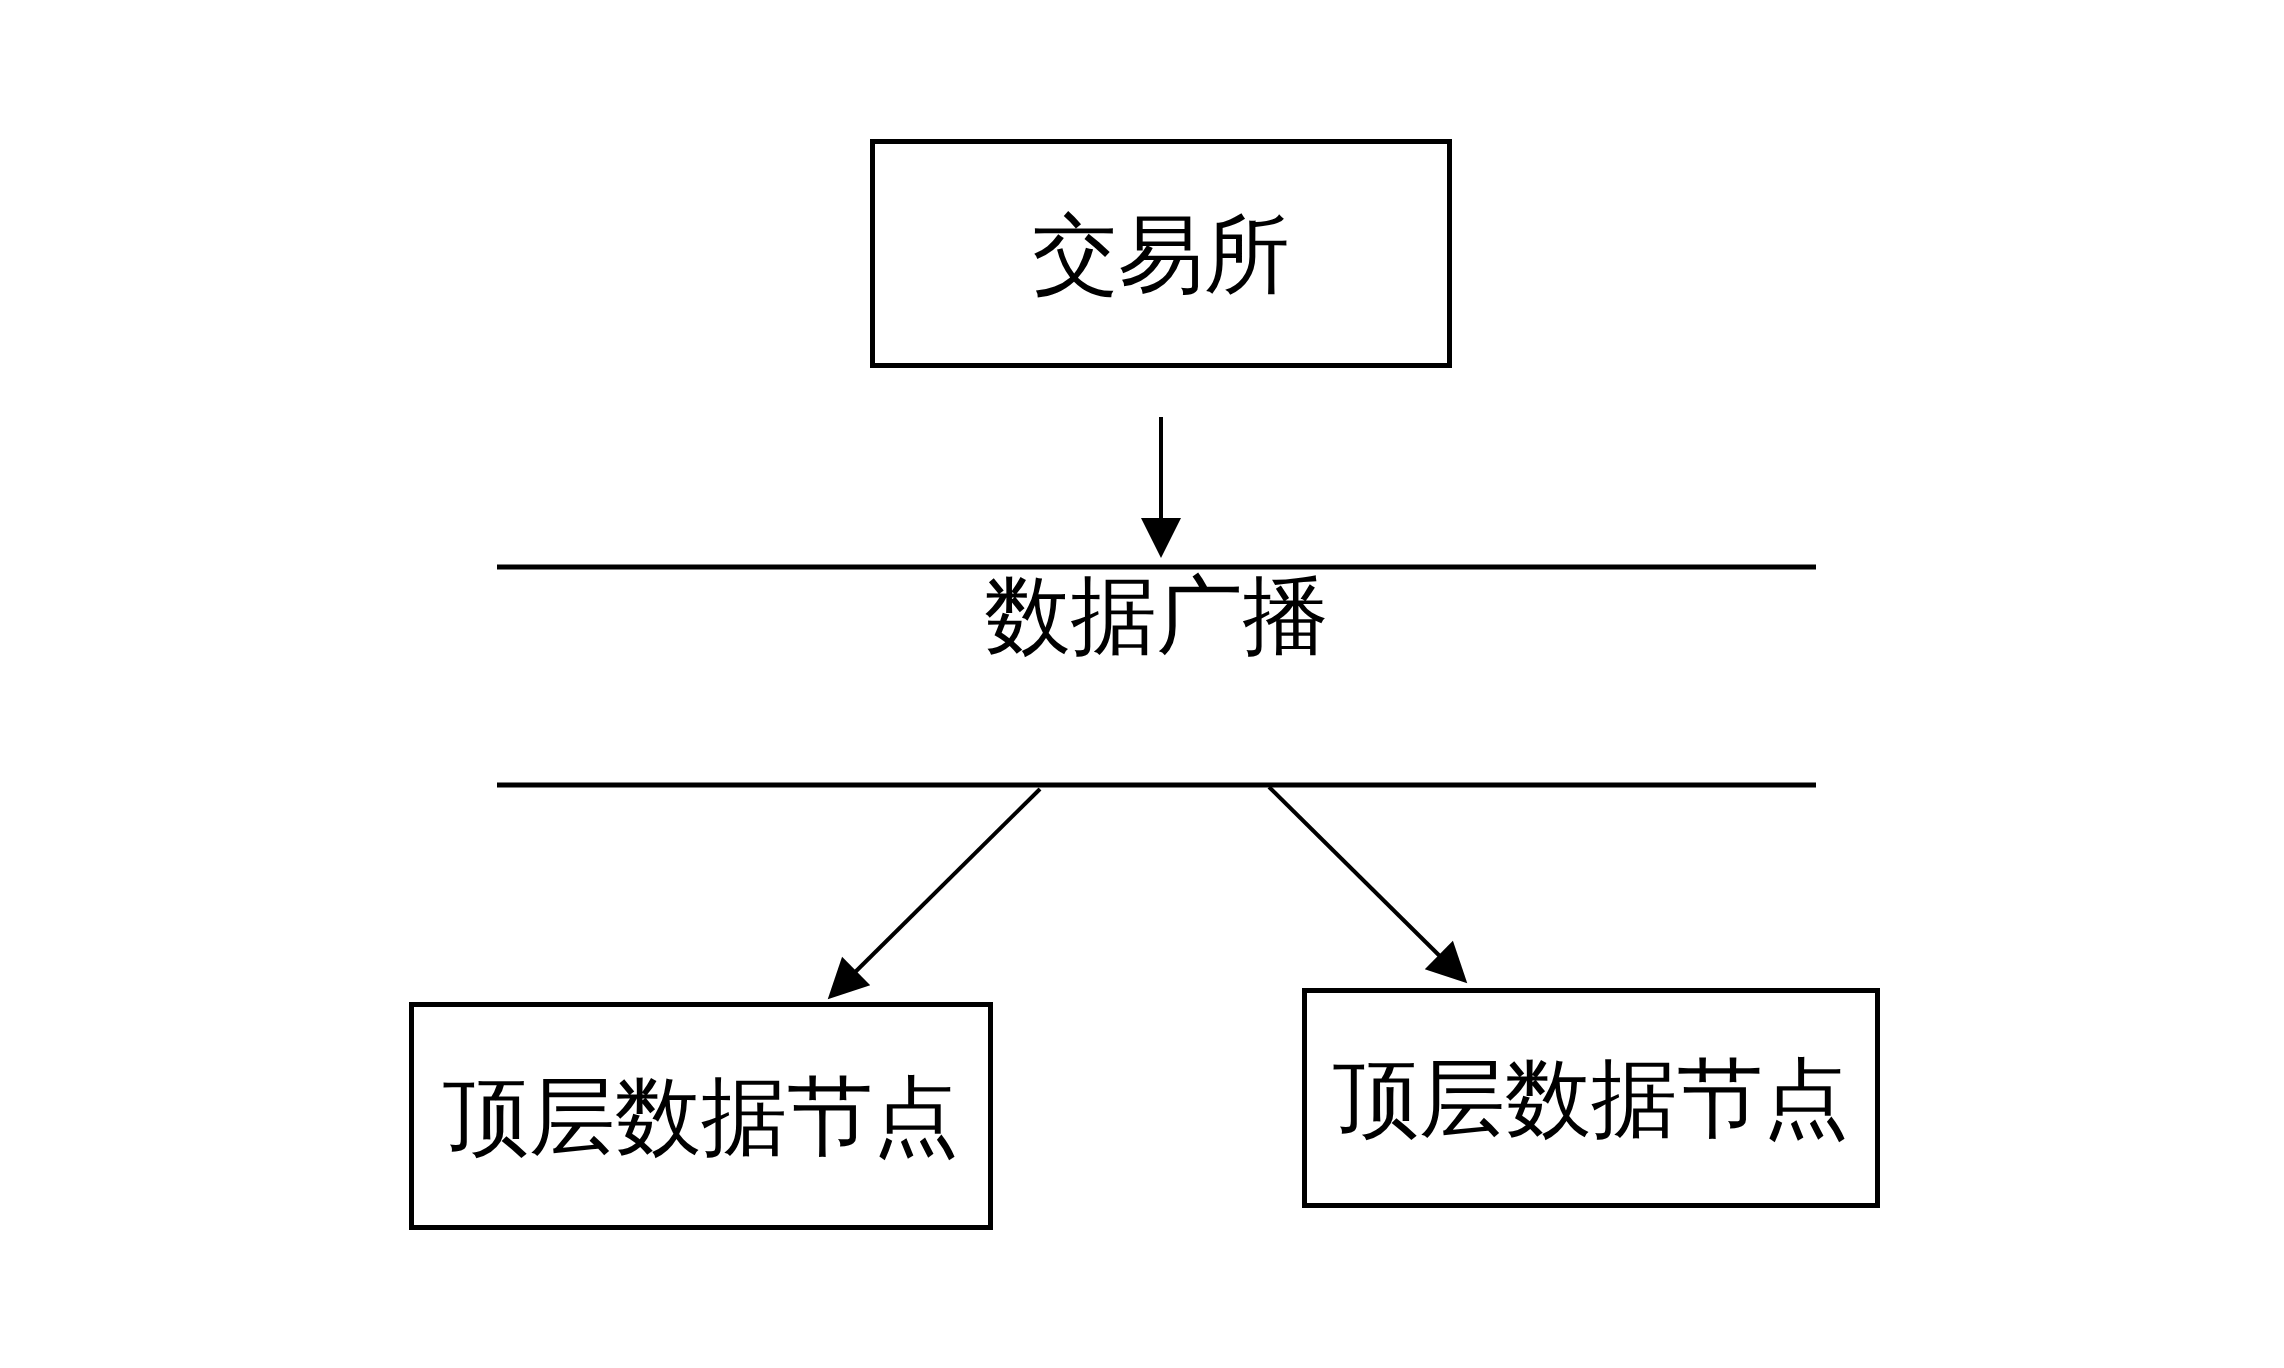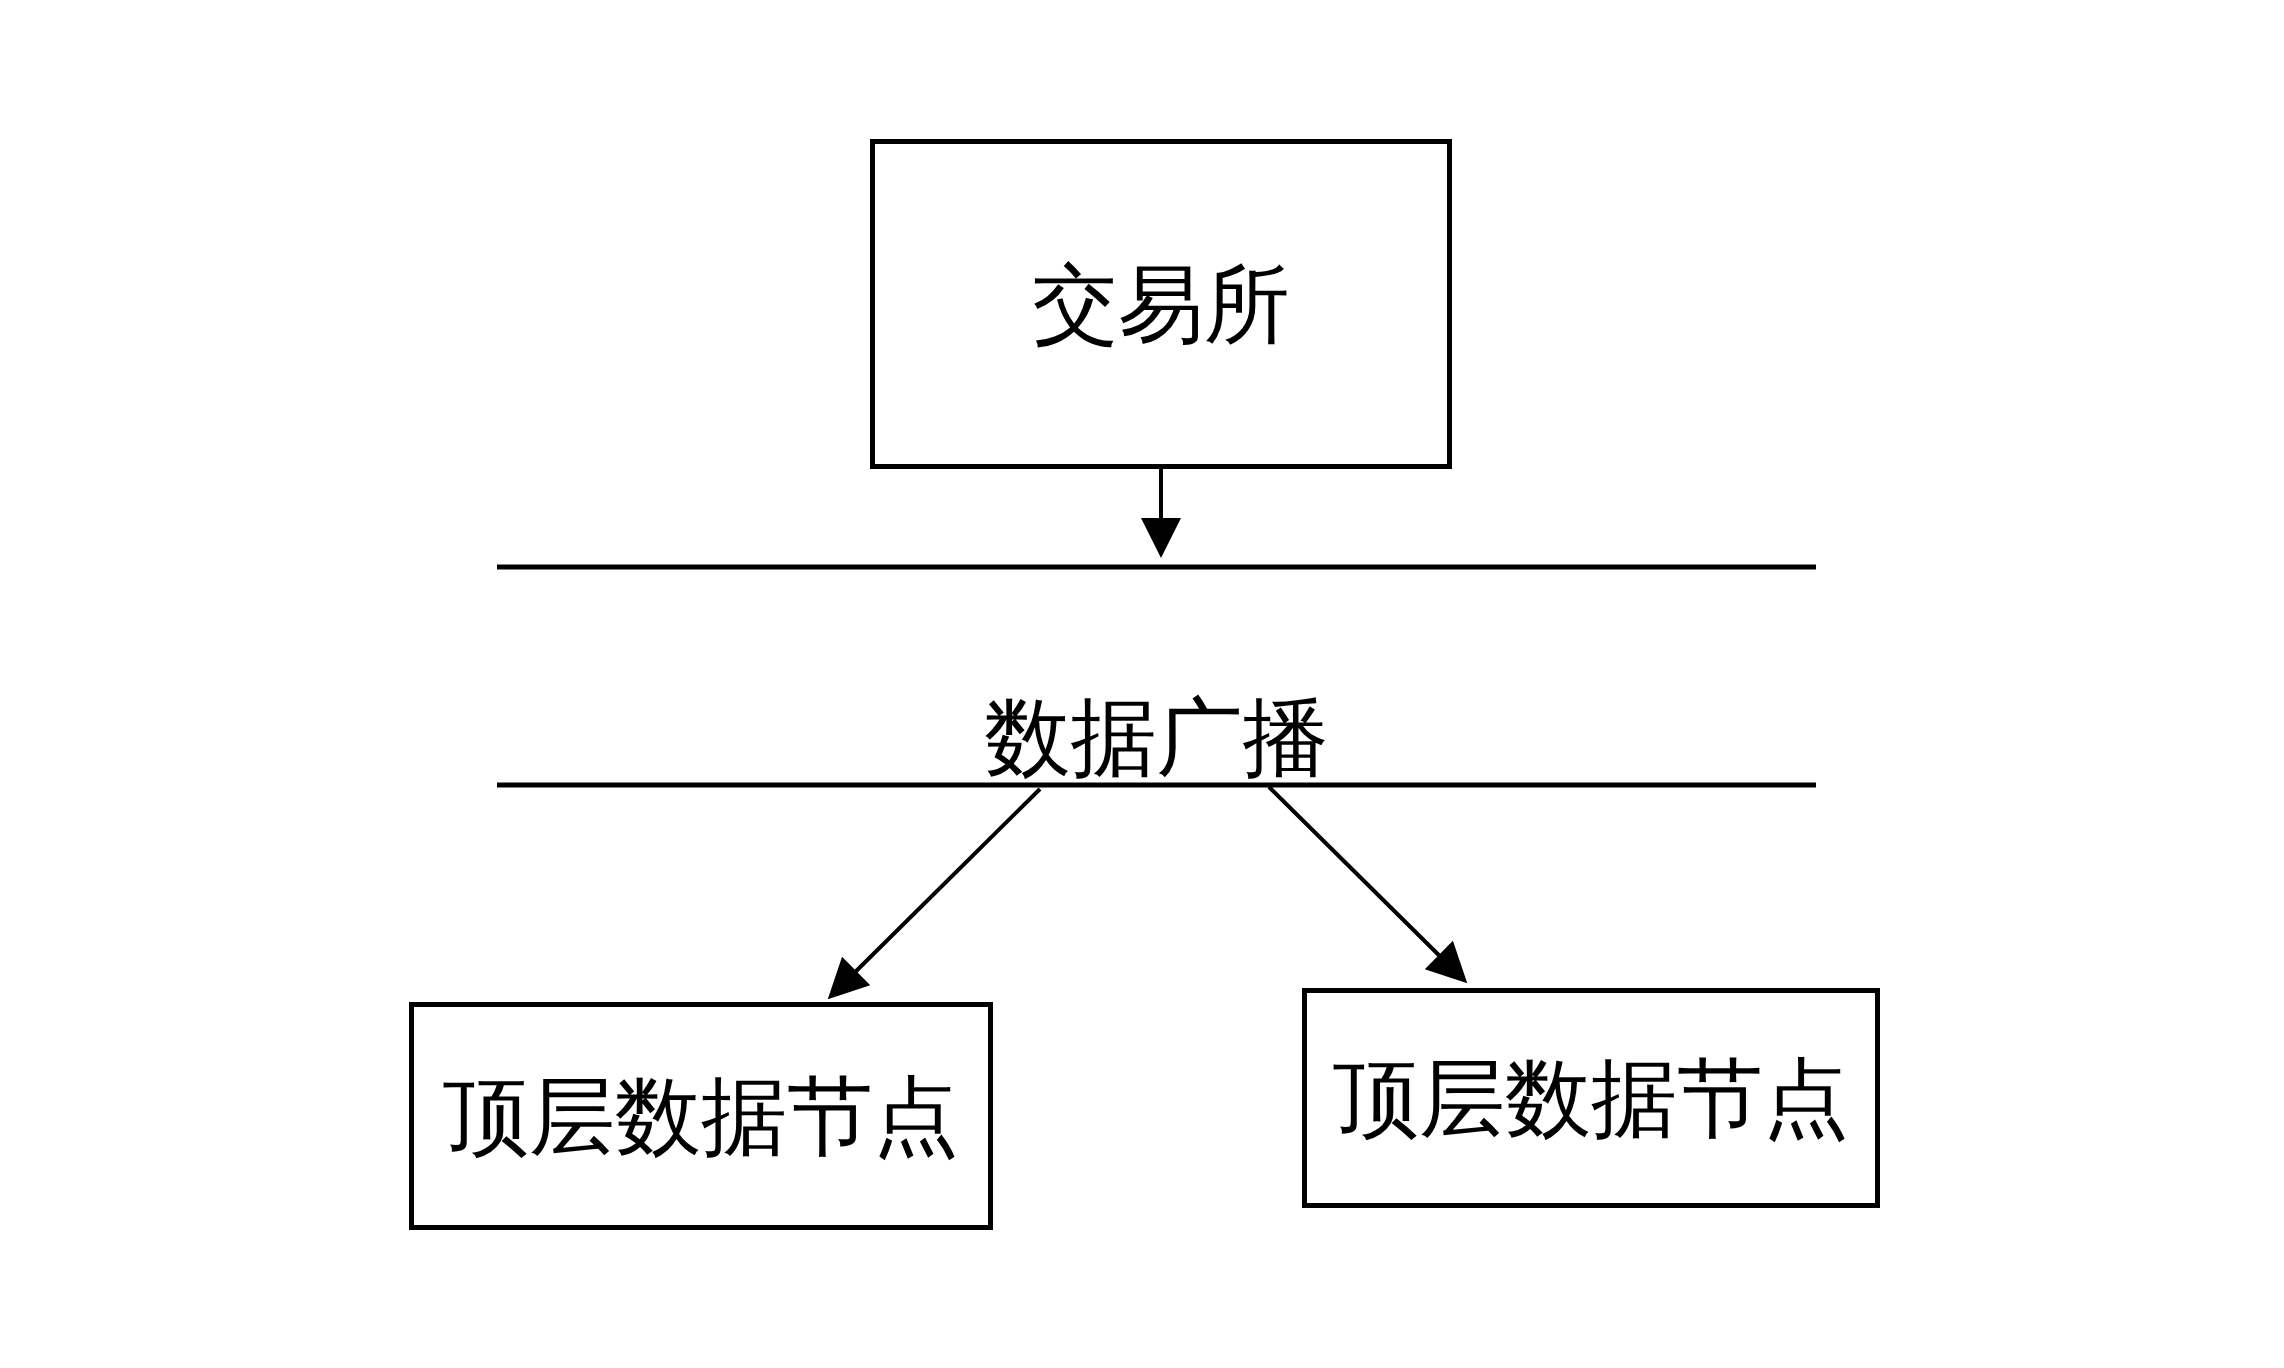--- a/index.html
+++ b/index.html
@@ -32,31 +32,31 @@
     display: flex;
     align-items: center;
     justify-content: center;
   }
   .node-label, .band-label-text {
     font-size: 86px;
     line-height: 1;
     white-space: nowrap;
     color: #000000;
   }
-  .node-exchange   { left: 870px;  top: 139px;  width: 582px; height: 330px; }
+  .node-exchange   { left: 870px;  top: 139px;  width: 582px; height: 229px; }
   .node-top-left   { left: 409px;  top: 1002px; width: 584px; height: 228px; }
   .node-top-right  { left: 1302px; top: 988px;  width: 578px; height: 220px; }
   .band-label {
     position: absolute;
     left: 497px;
     top: 572px;
     width: 1319px;
     height: 208px;
     display: flex;
-    align-items: flex-end;
+    align-items: flex-start;
     justify-content: center;
   }
 </style>
 </head>
 <body>
 
 <div class="canvas">
 
   <svg class="connector-layer" viewBox="0 0 2284 1368" xmlns="http://www.w3.org/2000/svg" aria-hidden="true">
     <defs>

